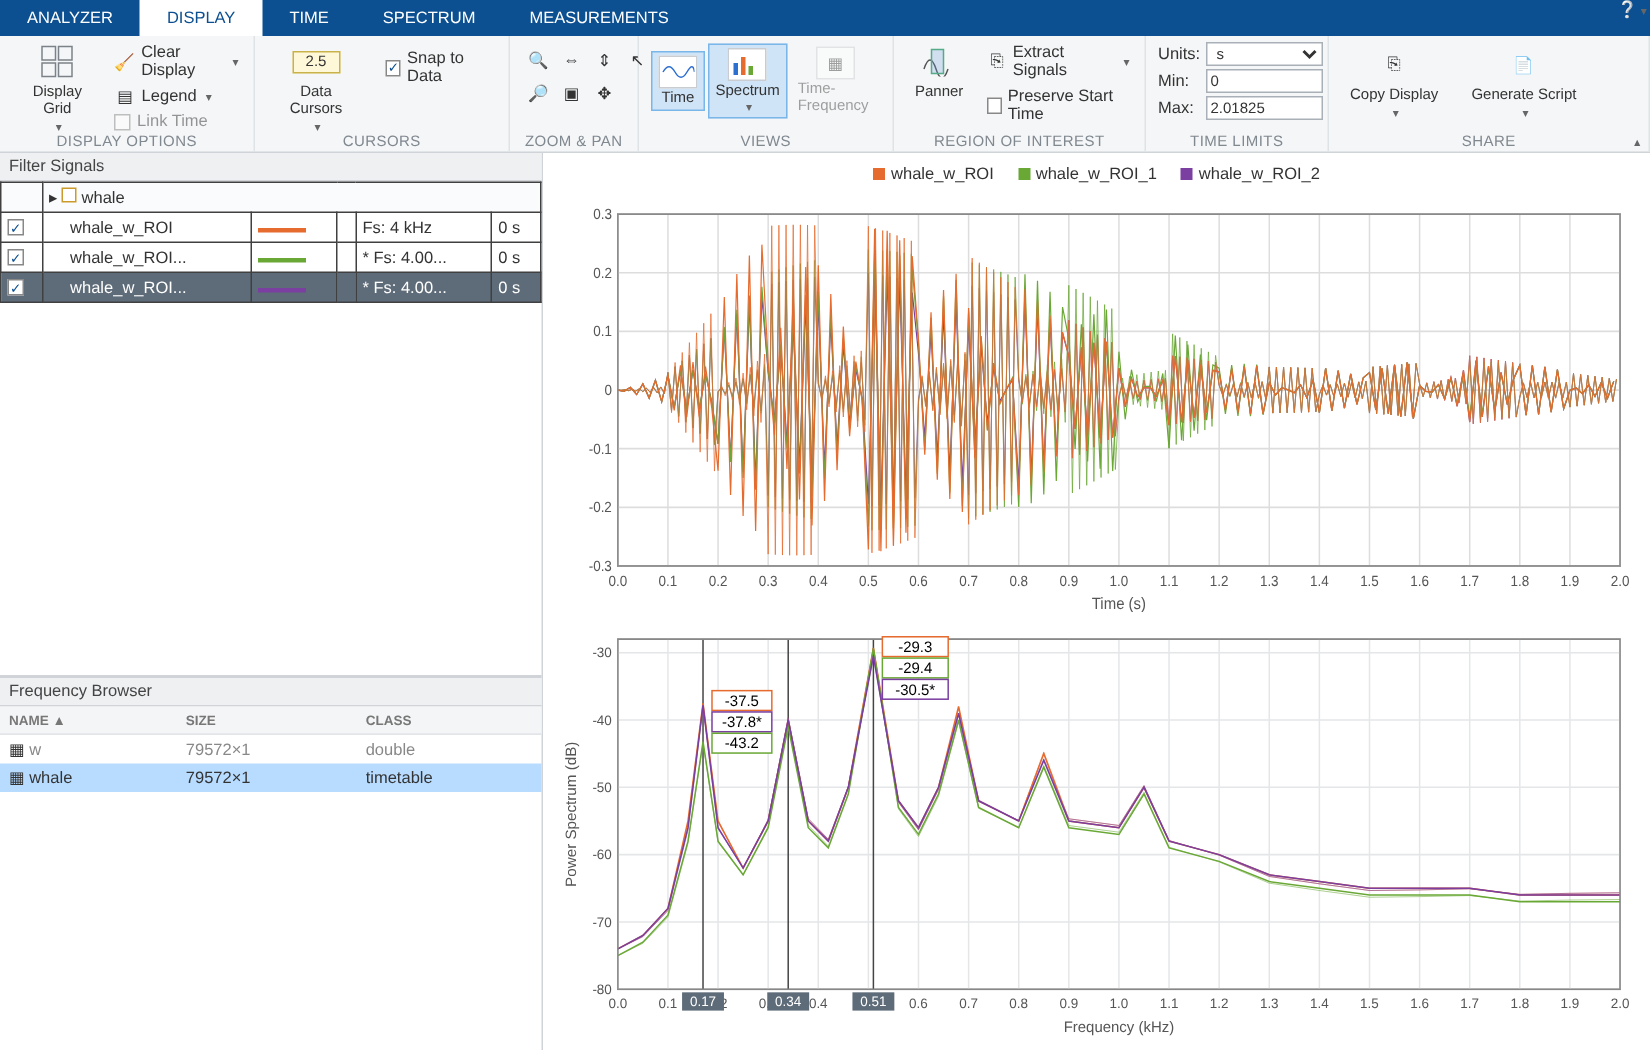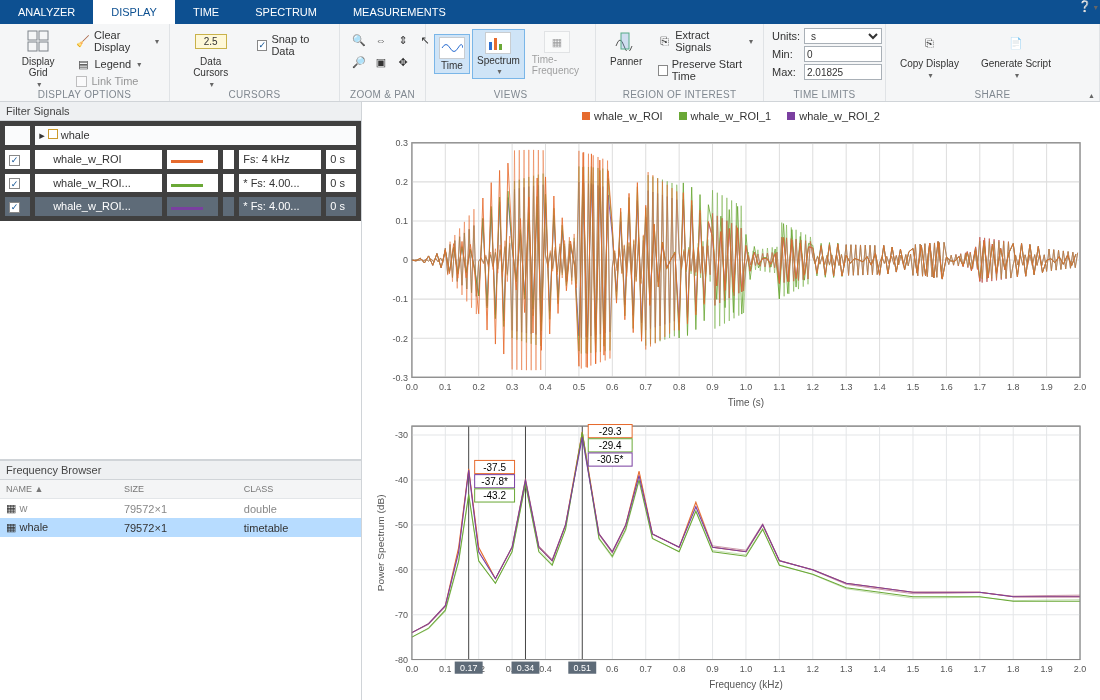--- a/index.html
+++ b/index.html
@@ -28,27 +28,27 @@
 .viewbtn .txt{font-size:10px}
 .viewbtn.disabled{opacity:.45}
 .limits{display:grid;grid-template-columns:30px 78px;gap:2px;align-items:center;font-size:10px}
 .limits input,.limits select{border:1px solid #a9b0b7;height:16px;font-size:10px;padding:0 2px;background:#fff;width:100%}
 .main{flex:1;display:flex;min-height:0}
 .leftpane{width:362px;display:flex;flex-direction:column;border-right:1px solid #d0d4d8}
 .panehdr{background:#eef0f2;border-bottom:1px solid #d0d4d8;padding:3px 6px;font-size:11px;color:#444}
 .sigtbl{width:100%;border-collapse:collapse;font-size:10px}
 .sigtbl th{background:#f4f5f6;border:1px solid #e3e6e9;padding:3px 4px;text-align:left;font-weight:normal;color:#777;font-size:9px}
 .sigtbl th.first{width:18px}
-.sigtbl td{border:5px solid #404040;padding:3px 4px;height:20px}
+.sigtbl td{border:1px solid #404040;padding:3px 4px;height:20px}
 .sigtbl tr.grp td{background:#fafbfc}
 .sigtbl tr.sel td{background:#5e6b78;color:#fff}
 .lineswatch{width:32px;height:3px;display:inline-block}
 .wsarea{flex:1;display:flex;flex-direction:column;border-top:2px solid #d0d4d8;margin-top:auto;max-height:250px}
 .wstbl{width:100%;border-collapse:collapse;font-size:10px}
-.wstbl th{background:#f4f5f6;border-bottom:1px solid #e3e6e9;padding:4px 6px;text-align:left;color:#777;font-size:9px;font-weight:normal}
+.wstbl th{background:#f4f5f6;border-bottom:1px solid #e3e6e9;padding:4px 6px;text-align:left;color:#777;font-size:9px;font-weight:bold}
 .wstbl td{padding:3px 6px;color:#888}
 .wstbl tr.sel td{background:#b7dcff;color:#333}
 .plots{flex:1;display:flex;flex-direction:column;padding:8px 10px;gap:10px;background:#fff;min-width:0}
 .plot{flex:1;position:relative;min-height:0}
 .legend{display:flex;gap:16px;justify-content:center;font-size:10px;margin-bottom:2px}
 .legend .item{display:flex;align-items:center;gap:4px}
 .legend .sw{width:8px;height:8px}
 svg{display:block}
 .axislabel{font-size:10px;fill:#555}
 .ticklabel{font-size:9px;fill:#555}

